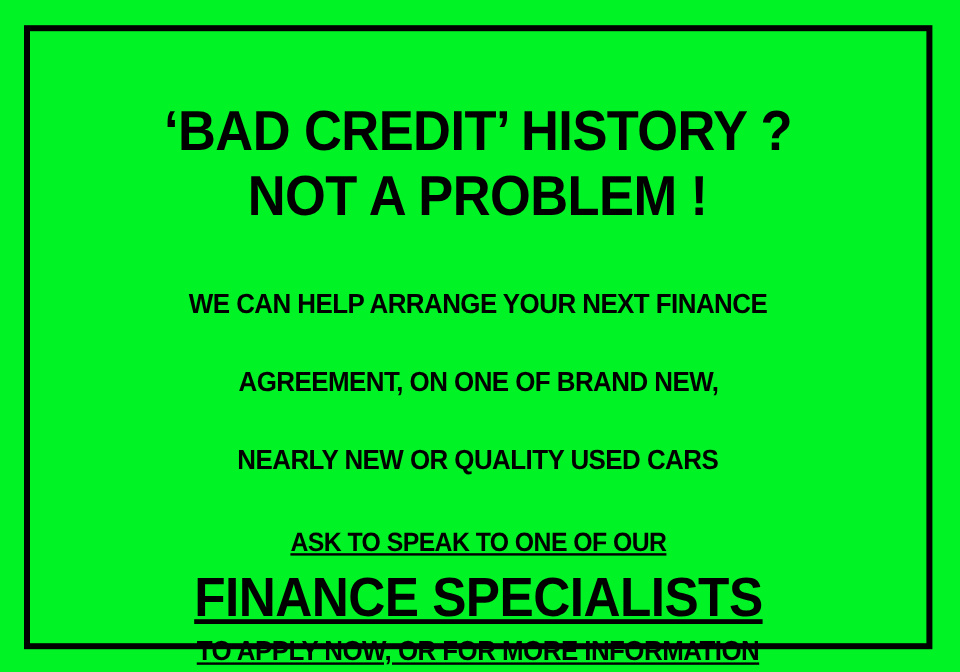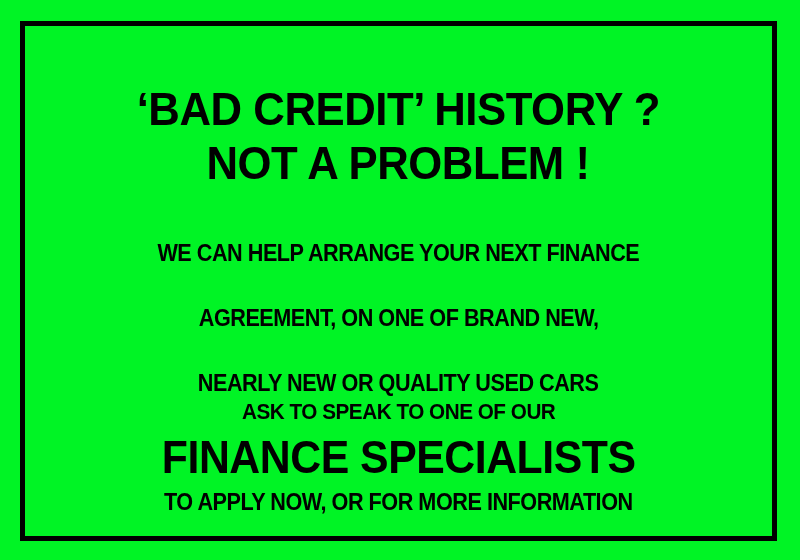--- a/index.html
+++ b/index.html
@@ -71,23 +71,25 @@
     align-items: center;
     gap: 36px;
   }
   .body-line {
     font-size: 23px;
     line-height: 29px;
     transform: scaleX(0.94);
   }
   
   .cta-block {
+    margin-top: 40px;
     display: flex;
     flex-direction: column;
     align-items: center;
+    text-decoration: underline;
   }
   .cta-small {
     font-size: 22px;
     line-height: 27px;
     transform: scaleX(0.94);
   }
   .cta-big {
     font-size: 46px;
     line-height: 56px;
     margin-top: 4px;

